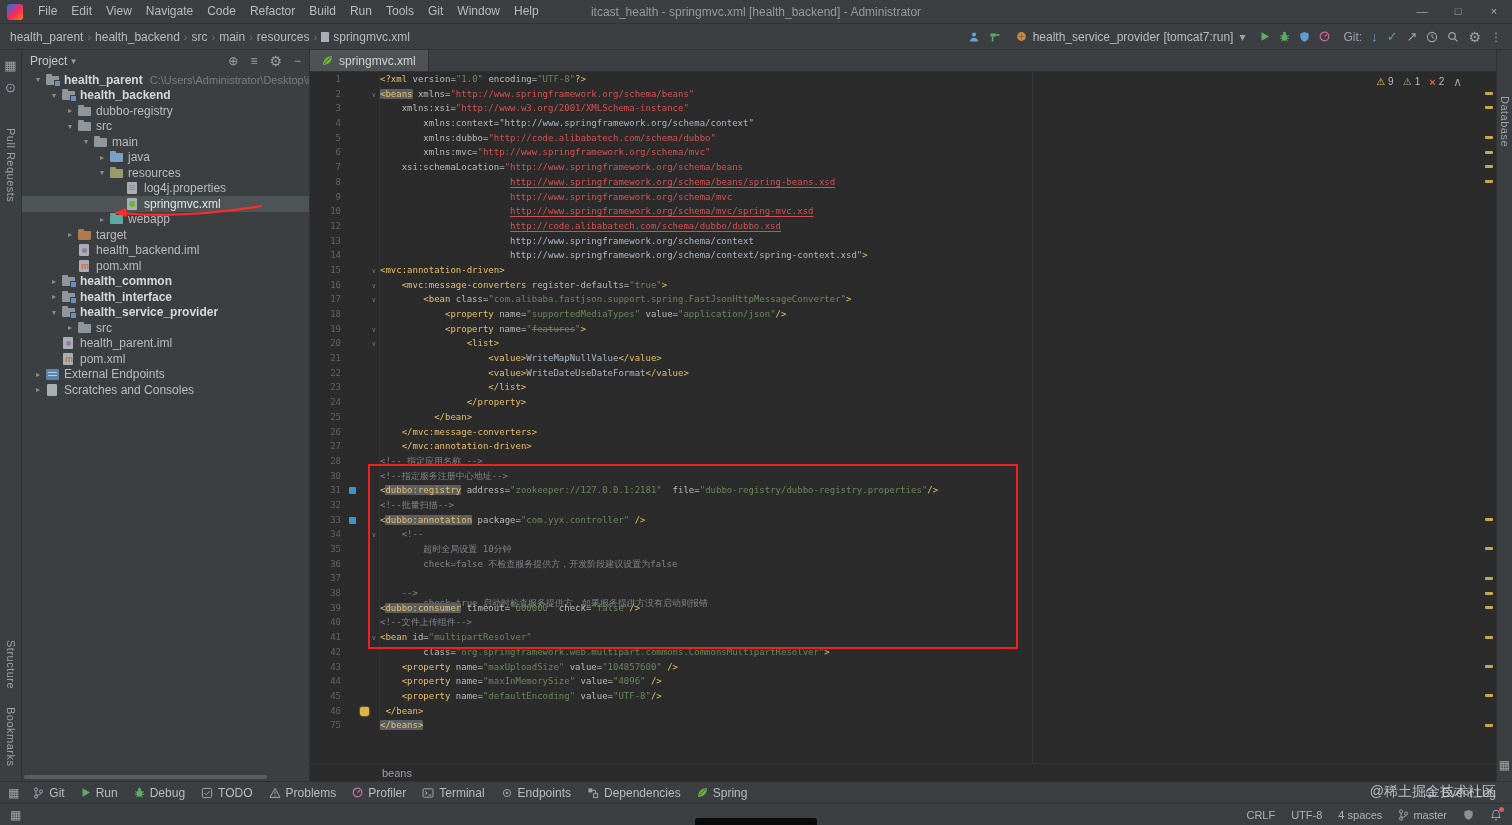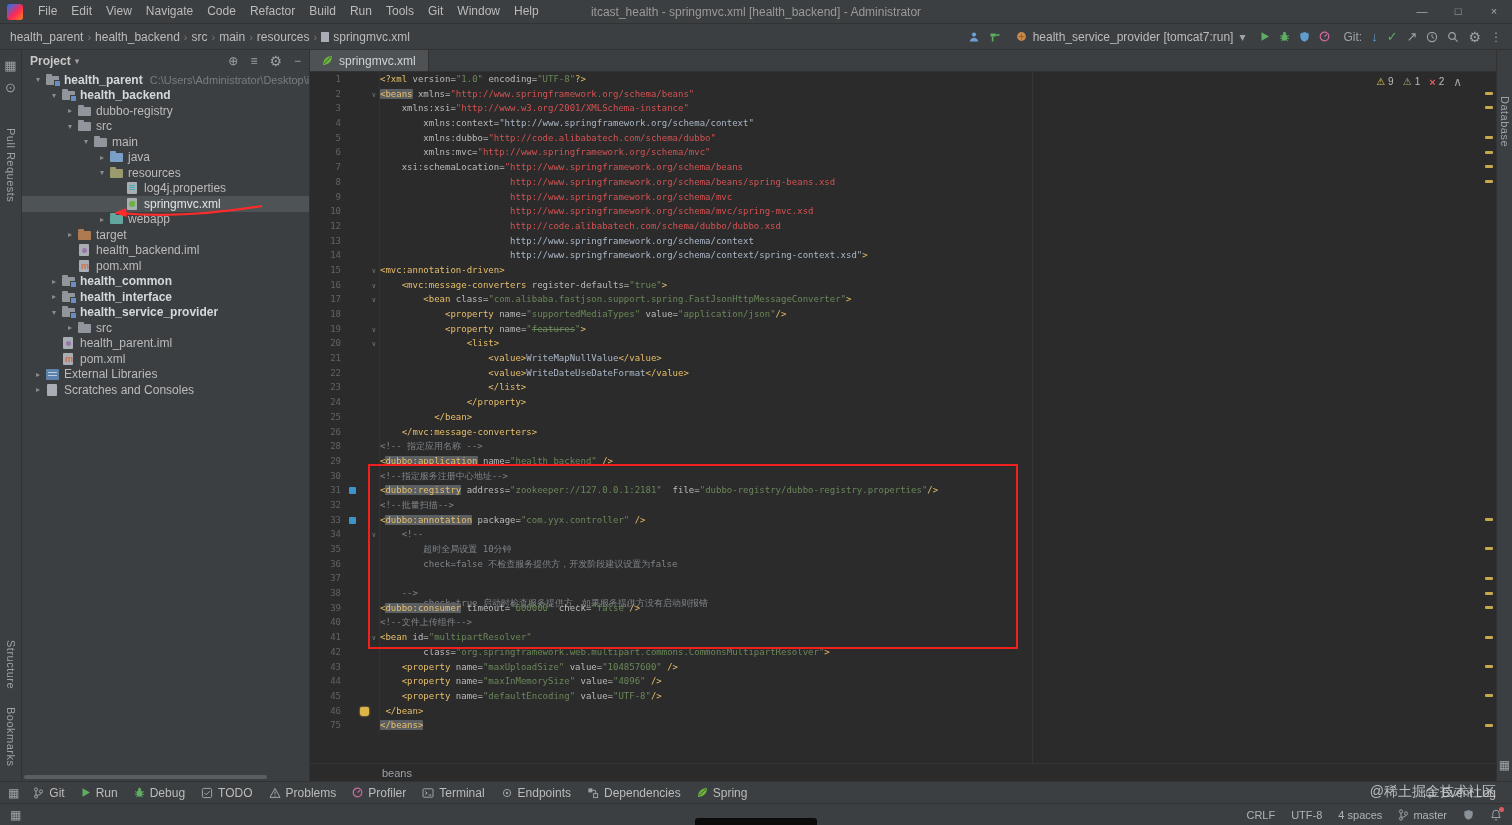--- a/index.html
+++ b/index.html
@@ -39,21 +39,21 @@
   .stripe-right{width:16px;flex:none;background:#3c3f41;border-left:1px solid #323232;border-right:none;display:flex;flex-direction:column;align-items:center;}
   .stripe .icon{margin-top:9px;font-size:13px;}
   .vlabel{writing-mode:vertical-rl;color:#9da2a8;font-size:11px;letter-spacing:.5px;margin-top:34px;cursor:default;}
   .spacer{flex:1;}
   .vl-bottom{margin:0 0 14px 0;}
   .vl-mid{margin:0 0 18px 0;}
 
   
   .project{width:288px;flex:none;background:#3c3f41;border-right:1px solid #323232;display:flex;flex-direction:column;position:relative;}
   .project-header{height:22px;flex:none;display:flex;align-items:center;padding:0 8px;color:#bbbbbb;gap:4px;}
-  .ph-title{font-weight:bold;color:#c8c8c8;}
+  .ph-title{font-weight:normal;color:#c8c8c8;}
   .ph-caret{color:#9da2a8;font-size:9px;}
   .ph-icons{margin-left:auto;display:flex;gap:12px;}
   .tree{flex:1;position:relative;overflow:hidden;font-size:12px;}
   .tree-row{height:15.5px;display:flex;align-items:center;white-space:nowrap;position:relative;cursor:default;}
   .tree-row.selected{background:#4e5356;}
   .tree-row.selected .tree-label{color:#e0e2e4;}
   .chev{width:12px;flex:none;color:#8c8c8c;font-size:8px;text-align:center;}
   .t-icon{width:16px;height:14px;flex:none;display:inline-flex;align-items:flex-start;justify-content:center;margin-right:4px;position:relative;}
   .tree-label{color:#bbbbbb;}
   .tree-label.bold{font-weight:bold;color:#d5d8da;}
@@ -85,21 +85,21 @@
   .ln{width:36px;flex:none;text-align:right;color:#606366;padding-right:5px;}
   .gut{width:34px;flex:none;position:relative;border-right:1px solid #313335;}
   .fold{position:absolute;right:3px;top:1px;color:#72777b;font-size:7px;}
   .chg{position:absolute;left:3px;top:4px;width:7px;height:7px;background:#3d94c9;border-radius:1px;}
   .bulb{position:absolute;left:14px;top:3px;width:9px;height:9px;background:#dcb44a;border-radius:2px 2px 3px 3px;box-shadow:0 0 2px #dcb44a;}
   .srcline{flex:1;}
   .tk-t{color:#e8bf6a;}
   .tk-a{color:#bababa;}
   .tk-s{color:#6a8759;}
   .tk-r{color:#d25252;}
-  .tk-u{color:#d25252;text-underline-offset:2px;}
+  .tk-u{color:#d25252;text-decoration:underline;text-underline-offset:2px;}
   .tk-g{color:#a9b7c6;}
   .tk-c{color:#7f8488;}
   .tk-w{color:#a9b7c6;}
   .tk-h{color:#e8bf6a;background:#5b5f62;border-radius:1px;}
   .tk-k{color:#6a8759;text-decoration:line-through;}
   .margin-guide{position:absolute;top:0;bottom:0;left:722px;width:1px;background:#34373a;}
   .red-box{position:absolute;border:2px solid #f21f1f;pointer-events:none;z-index:5;}
   .smark{position:absolute;right:3px;width:8px;height:3px;background:#c7a94d;border-radius:1px;}
   .inspections{position:absolute;top:2px;right:30px;display:flex;align-items:center;gap:9px;font-family:"Liberation Sans",sans-serif;font-size:10px;color:#bbbbbb;background:rgba(43,43,43,.6);padding:1px 4px;border-radius:3px;z-index:6;}
   .insp{display:inline-flex;align-items:center;gap:3px;}
@@ -407,21 +407,21 @@
             <span class="t-icon">
               <i class="i-doc mvn"></i>
             </span>
             <span class="tree-label">pom.xml</span>
           </div>
           <div class="tree-row" style="padding-left: 10px;">
             <span class="chev">▸</span>
             <span class="t-icon">
               <i class="i-lib"></i>
             </span>
-            <span class="tree-label">External Libraries</span>
+            <span class="tree-label">External Endpoints</span>
           </div>
           <div class="tree-row" style="padding-left: 10px;">
             <span class="chev">▸</span>
             <span class="t-icon">
               <i class="i-doc"></i>
             </span>
             <span class="tree-label">Scratches and Consoles</span>
           </div>
         </div>
       <div class="hscroll"></div>
@@ -460,22 +460,22 @@
             <div class="cl"><span class="ln">17</span><span class="gut"><i class="fold">∨</i></span><span class="srcline" style="padding-left: 8ch;"><span class="tk-t">&lt;bean </span><span class="tk-a">class=</span><span class="tk-s">"com.alibaba.fastjson.support.spring.FastJsonHttpMessageConverter"</span><span class="tk-t">&gt;</span></span></div>
             <div class="cl"><span class="ln">18</span><span class="gut"></span><span class="srcline" style="padding-left: 12ch;"><span class="tk-t">&lt;property </span><span class="tk-a">name=</span><span class="tk-s">"supportedMediaTypes"</span><span class="tk-a"> value=</span><span class="tk-s">"application/json"</span><span class="tk-t">/&gt;</span></span></div>
             <div class="cl"><span class="ln">19</span><span class="gut"><i class="fold">∨</i></span><span class="srcline" style="padding-left: 12ch;"><span class="tk-t">&lt;property </span><span class="tk-a">name=</span><span class="tk-s">"</span><span class="tk-k">features</span><span class="tk-s">"</span><span class="tk-t">&gt;</span></span></div>
             <div class="cl"><span class="ln">20</span><span class="gut"><i class="fold">∨</i></span><span class="srcline" style="padding-left: 16ch;"><span class="tk-t">&lt;list&gt;</span></span></div>
             <div class="cl"><span class="ln">21</span><span class="gut"></span><span class="srcline" style="padding-left: 20ch;"><span class="tk-t">&lt;value&gt;</span><span class="tk-w">WriteMapNullValue</span><span class="tk-t">&lt;/value&gt;</span></span></div>
             <div class="cl"><span class="ln">22</span><span class="gut"></span><span class="srcline" style="padding-left: 20ch;"><span class="tk-t">&lt;value&gt;</span><span class="tk-w">WriteDateUseDateFormat</span><span class="tk-t">&lt;/value&gt;</span></span></div>
             <div class="cl"><span class="ln">23</span><span class="gut"></span><span class="srcline" style="padding-left: 20ch;"><span class="tk-t">&lt;/list&gt;</span></span></div>
             <div class="cl"><span class="ln">24</span><span class="gut"></span><span class="srcline" style="padding-left: 16ch;"><span class="tk-t">&lt;/property&gt;</span></span></div>
             <div class="cl"><span class="ln">25</span><span class="gut"></span><span class="srcline" style="padding-left: 10ch;"><span class="tk-t">&lt;/bean&gt;</span></span></div>
             <div class="cl"><span class="ln">26</span><span class="gut"></span><span class="srcline" style="padding-left: 4ch;"><span class="tk-t">&lt;/mvc:message-converters&gt;</span></span></div>
+            <div class="cl"><span class="ln">27</span><span class="gut"></span><span class="srcline" style="padding-left: 4ch;"><span class="tk-t">&lt;/mvc:annotation-driven&gt;</span></span></div>
             <div class="cl"><span class="ln">28</span><span class="gut"></span><span class="srcline" style="padding-left: 0ch;"><span class="tk-c">&lt;!-- 指定应用名称 --&gt;</span></span></div>
-            <div class="cl"><span class="ln">29</span><span class="gut"></span><span class="srcline" style="padding-left: 0ch;"><span class="tk-t">&lt;</span><span class="tk-h">dubbo:application</span><span class="tk-a"> name=</span><span class="tk-s">"health_backend"</span><span class="tk-t"> /&gt;</span></span></div>
             <div class="cl"><span class="ln">30</span><span class="gut"></span><span class="srcline" style="padding-left: 0ch;"><span class="tk-c">&lt;!--指定服务注册中心地址--&gt;</span></span></div>
             <div class="cl"><span class="ln">31</span><span class="gut"><i class="chg"></i></span><span class="srcline" style="padding-left: 0ch;"><span class="tk-t">&lt;</span><span class="tk-h">dubbo:registry</span><span class="tk-a"> address=</span><span class="tk-s">"zookeeper://127.0.0.1:2181"</span><span class="tk-a">  file=</span><span class="tk-s">"dubbo-registry/dubbo-registry.properties"</span><span class="tk-t">/&gt;</span></span></div>
             <div class="cl"><span class="ln">32</span><span class="gut"></span><span class="srcline" style="padding-left: 0ch;"><span class="tk-c">&lt;!--批量扫描--&gt;</span></span></div>
             <div class="cl"><span class="ln">33</span><span class="gut"><i class="chg"></i></span><span class="srcline" style="padding-left: 0ch;"><span class="tk-t">&lt;</span><span class="tk-h">dubbo:annotation</span><span class="tk-a"> package=</span><span class="tk-s">"com.yyx.controller"</span><span class="tk-t"> /&gt;</span></span></div>
             <div class="cl"><span class="ln">34</span><span class="gut"><i class="fold">∨</i></span><span class="srcline" style="padding-left: 4ch;"><span class="tk-c">&lt;!--</span></span></div>
             <div class="cl"><span class="ln">35</span><span class="gut"></span><span class="srcline" style="padding-left: 8ch;"><span class="tk-c">超时全局设置 10分钟</span></span></div>
             <div class="cl"><span class="ln">36</span><span class="gut"></span><span class="srcline" style="padding-left: 8ch;"><span class="tk-c">check=false 不检查服务提供方，开发阶段建议设置为false</span></span></div>
             <div class="cl"><span class="ln">37</span><span class="gut"></span><span class="srcline" style="padding-left: 8ch; margin-top: 25px;"><span class="tk-c">check=true 启动时检查服务提供方，如果服务提供方没有启动则报错</span></span></div>
             <div class="cl"><span class="ln">38</span><span class="gut"></span><span class="srcline" style="padding-left: 4ch;"><span class="tk-c">--&gt;</span></span></div>
             <div class="cl"><span class="ln">39</span><span class="gut"></span><span class="srcline" style="padding-left: 0ch;"><span class="tk-t">&lt;</span><span class="tk-h">dubbo:consumer</span><span class="tk-a"> timeout=</span><span class="tk-s">"600000"</span><span class="tk-a"> check=</span><span class="tk-s">"false"</span><span class="tk-t">/&gt;</span></span></div>

